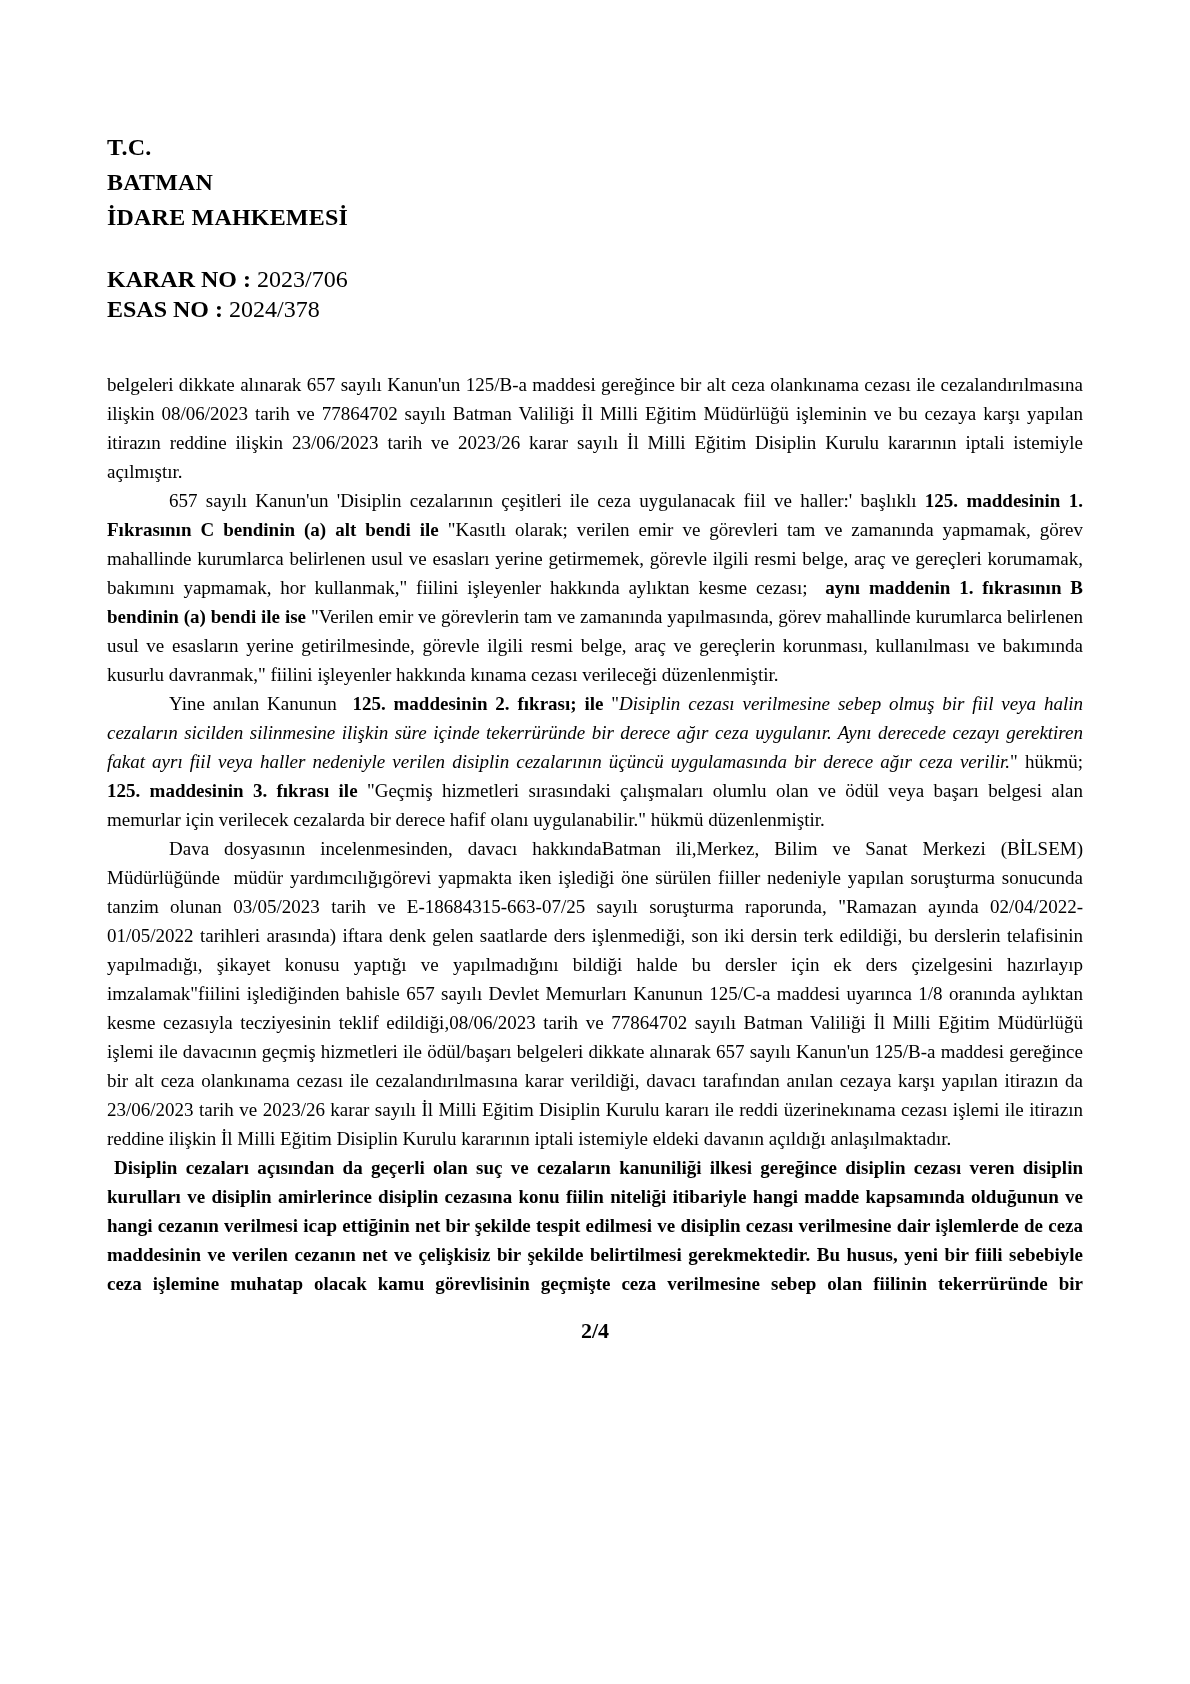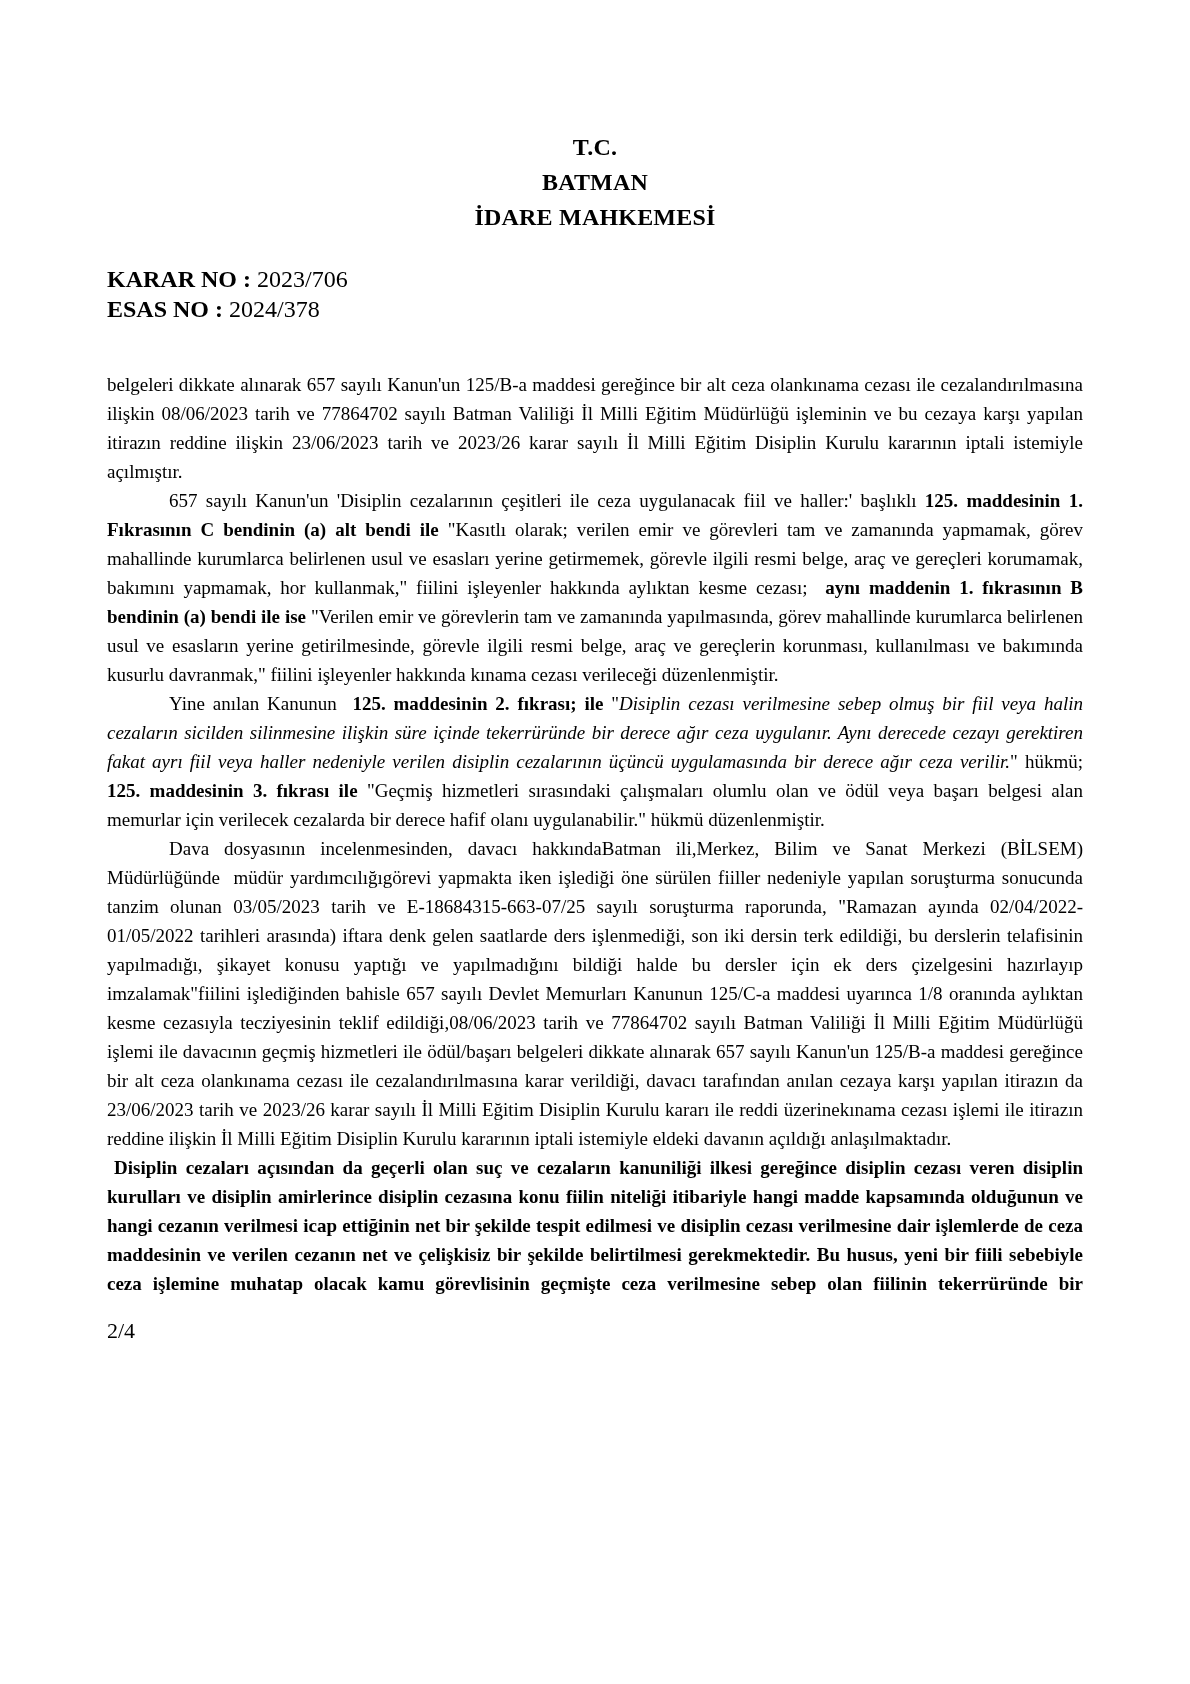--- a/index.html
+++ b/index.html
@@ -14,21 +14,20 @@
     padding: 130px 107px 0 107px;
     font-family: "Liberation Serif", "DejaVu Serif", serif;
     color: #000000;
   }
   .court p {
     margin: 0;
     font-size: 24px;
     line-height: 35px;
     font-weight: bold;
     letter-spacing: 0.2px;
-    text-align: center;
   }
   .case { margin-top: 29px; }
   .case p {
     margin: 0;
     font-size: 24px;
     line-height: 30px;
   }
   .case .label { font-weight: bold; }
   .doc-body { margin-top: 46px; }
   .doc-body p {
@@ -38,23 +37,24 @@
     text-align: justify;
   }
   .doc-body p:last-child { text-align-last: justify; font-weight: bold; }
   .indent-none { text-indent: 0; }
   .indent-first-line { text-indent: 62px; }
   .indent-small { text-indent: 7px; }
   .bold { font-weight: bold; }
   .italic { font-style: italic; }
   .footer {
     margin-top: 18px;
-    text-align: left;
+    text-align: center;
     font-size: 22px;
     line-height: 29px;
+    font-weight: bold;
   }
 </style>
 </head>
 <body>
 
 <div class="page">
 
   <div class="court">
     <p>T.C.</p>
     <p>BATMAN</p>

